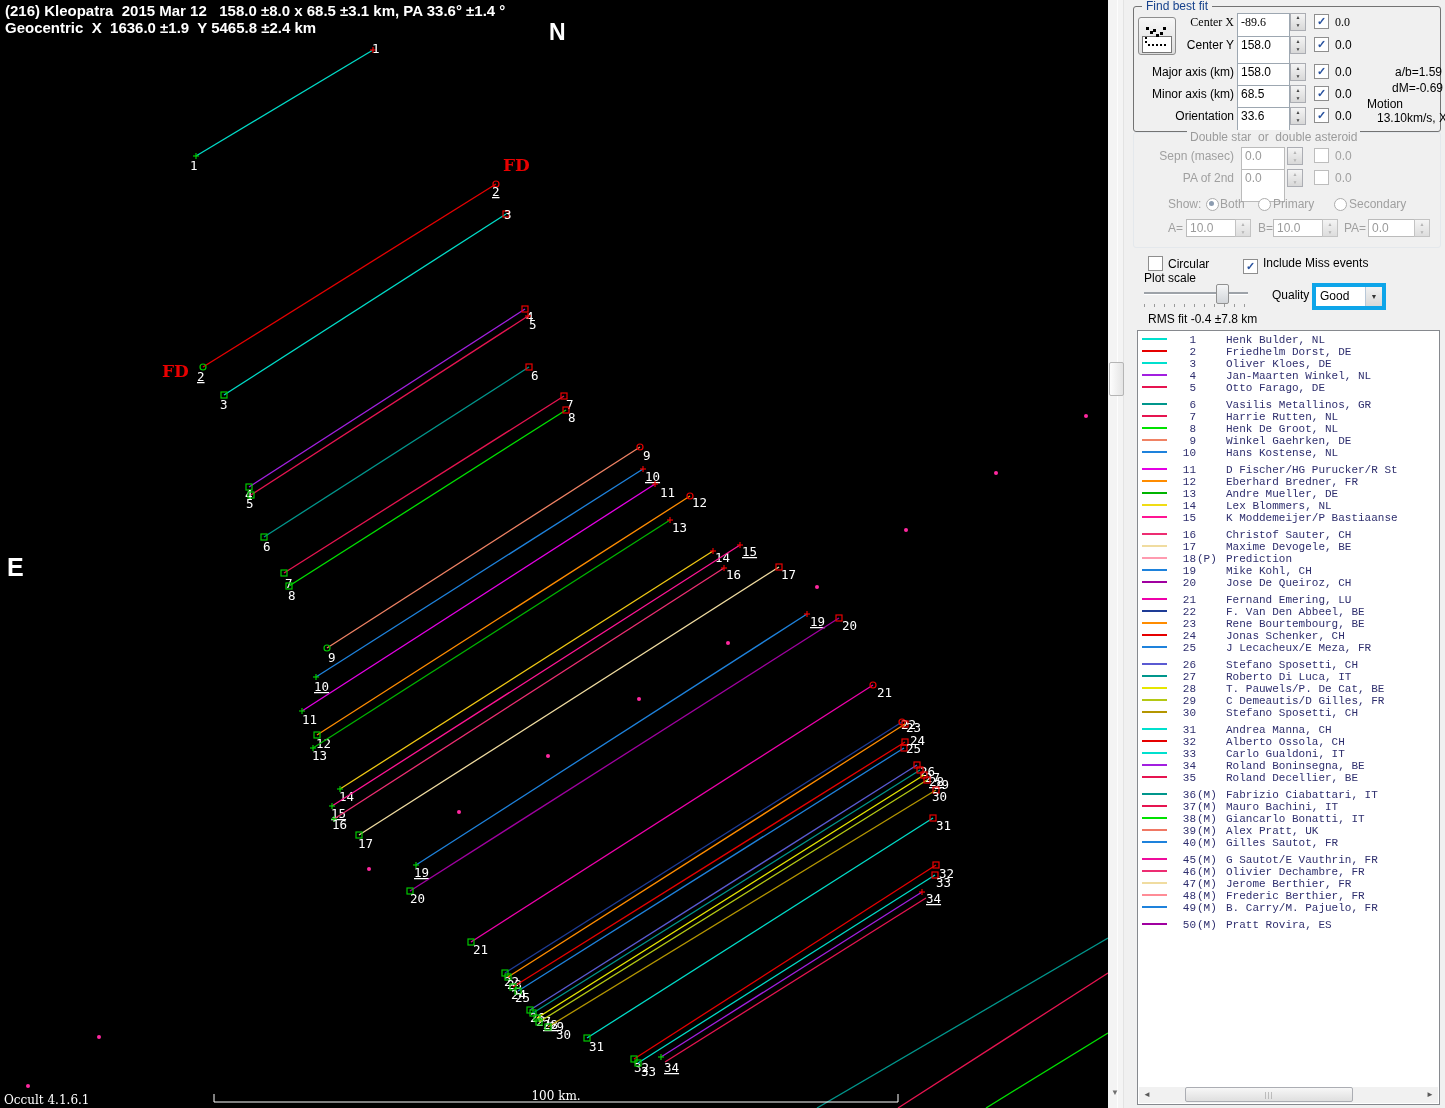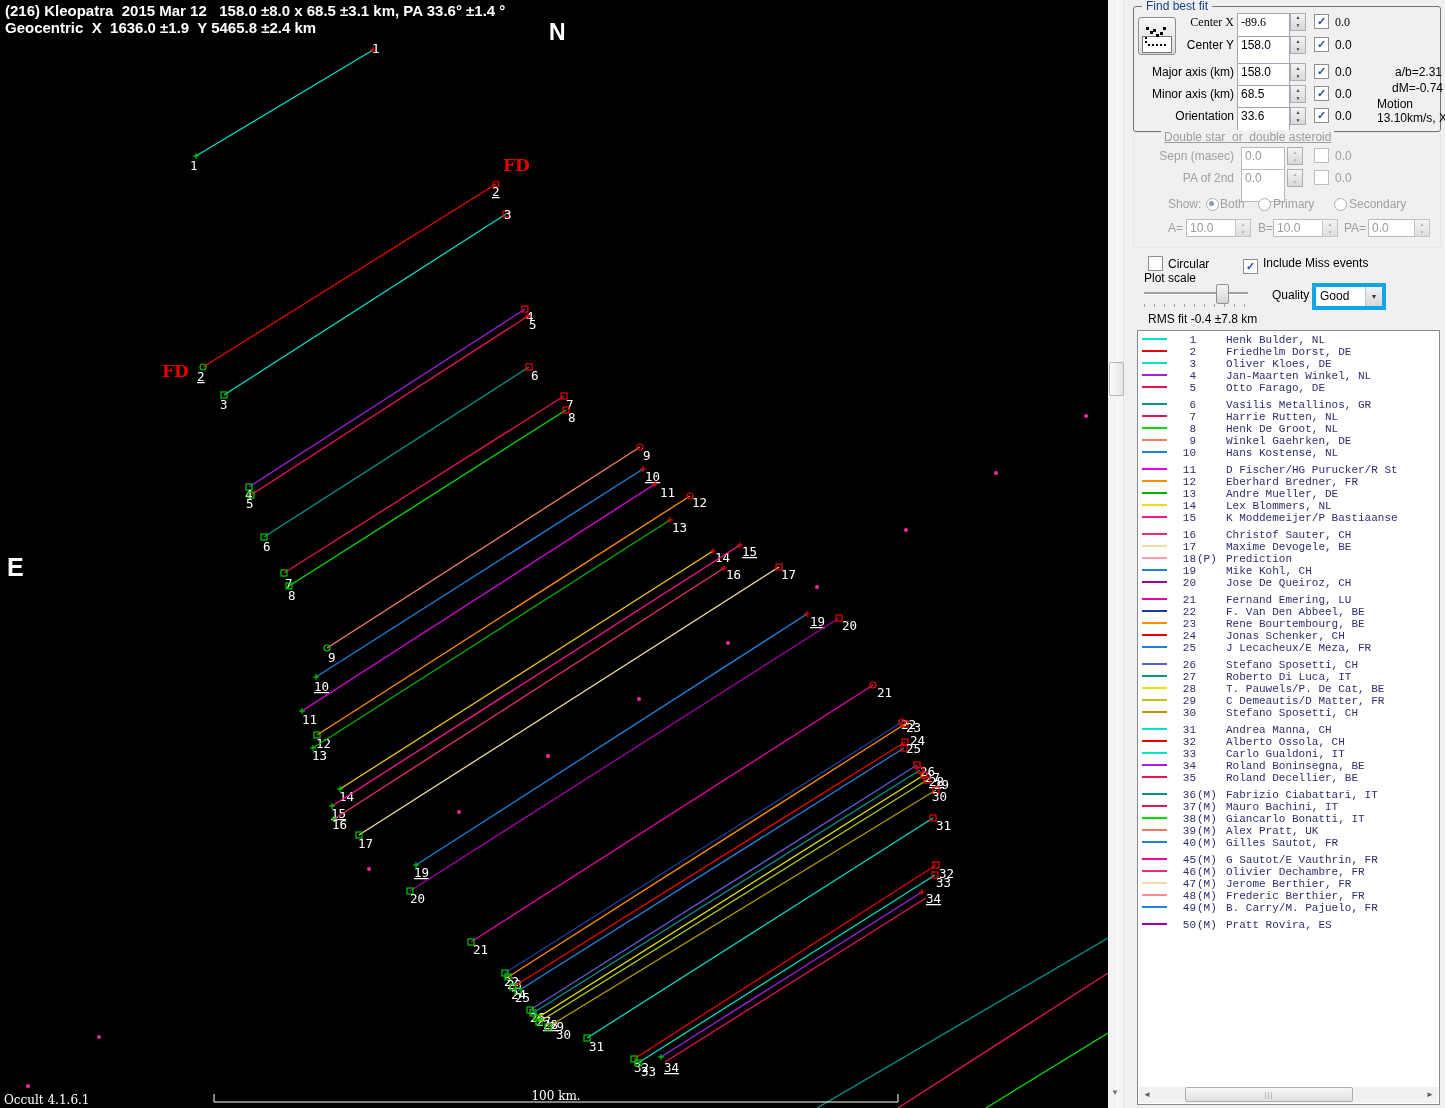--- a/index.html
+++ b/index.html
@@ -30,24 +30,24 @@
   .tbox{position:absolute;left:103px;top:0;width:46px;height:14px;border:1px solid #9DA7B1;background:#fff;
         padding:1px 2px 16px 3px;font-size:12px}
   .spin{position:absolute;left:156px;top:0;width:14px;height:16px;border:1px solid #ABADB3;
         background:linear-gradient(#F4F4F4,#D8D8D8);text-align:center}
   .spin i{display:block;font-style:normal;font-size:5px;line-height:8px;color:#444}
   .wcb{position:absolute;left:180px;top:1px;width:13px;height:13px;border:1px solid #8E8E8E;background:#fff;
        font-size:11px;font-weight:bold;color:#2A539F;line-height:12px;text-align:center}
   .wval{position:absolute;left:201px;top:2px}
   .stats{position:absolute;left:0;top:0;width:100%;height:100%}
   .stat{position:absolute;white-space:nowrap}
-  .st0{left:261px;top:58px}.st1{left:258px;top:74px}.st2{left:243px;top:90px}.st3{left:243px;top:104px}
+  .st0{left:261px;top:58px}.st1{left:258px;top:74px}.st2{left:233px;top:90px}.st3{left:243px;top:104px}
 
   .dis, .dis *{color:#A0A0A0}
-  .ds-title{position:absolute;left:27px;top:-3px;color:#9B9B9B;text-decoration:underline;background:#F0F0F0;
+  .ds-title{position:absolute;left:53px;top:-3px;color:#9B9B9B;background:#F0F0F0;
             padding:0 3px;white-space:pre}
   .dsrow .tbox{left:107px;width:37px;border-color:#BBBBBB;color:#9A9A9A}
   .dsrow .spin{left:153px}
   .dsrow .spin i{color:#B4B4B4}
   .dsrow .wcb{border-color:#BDBDBD;color:transparent}
   .showrow{position:absolute;left:0;top:64px;width:100%;height:16px}
   .slabel{position:absolute;left:34px;top:0}
   .radio{position:absolute;width:11px;height:11px;border:1px solid #ADADAD;border-radius:50%;background:#fff;top:1px}
   .radio.sel::after{content:"";position:absolute;left:2px;top:2px;width:5px;height:5px;border-radius:50%;background:#8C9CB0}
   .rlabel{position:absolute;top:0;white-space:nowrap}
@@ -464,22 +464,22 @@
           <span class="tbox">33.6</span>
           <span class="spin">
             <i>▲</i>
             <i>▼</i>
           </span>
           <span class="wcb">✓</span>
           <span class="wval">0.0</span>
         </div>
       </div>
     <div class="stats">
-      <div class="stat st0">a/b=2.31</div>
-      <div class="stat st1">dM=-0.74</div>
+      <div class="stat st0">a/b=1.59</div>
+      <div class="stat st1">dM=-0.69</div>
       <div class="stat st2">Motion</div>
       <div class="stat st3">13.10km/s, X</div>
     </div>
   </div>
 
   <div class="group g2 dis">
     <div class="ds-title">Double star  or  double asteroid</div>
     <div id="ds-rows">
         <div class="dsrow" style="top: 14px;">
           <span class="flabel">Sepn (masec)</span>
@@ -563,21 +563,21 @@
         <div class="orow"><span class="sw" style="background: rgb(30, 130, 220);"></span><span class="num">19</span><span class="suf"></span><span class="oname">Mike Kohl, CH</span></div>
         <div class="orow"><span class="sw" style="background: rgb(160, 0, 160);"></span><span class="num">20</span><span class="suf"></span><span class="oname">Jose De Queiroz, CH</span></div>
         <div class="orow gap"><span class="sw" style="background: rgb(238, 0, 170);"></span><span class="num">21</span><span class="suf"></span><span class="oname">Fernand Emering, LU</span></div>
         <div class="orow"><span class="sw" style="background: rgb(30, 60, 150);"></span><span class="num">22</span><span class="suf"></span><span class="oname">F. Van Den Abbeel, BE</span></div>
         <div class="orow"><span class="sw" style="background: rgb(255, 140, 0);"></span><span class="num">23</span><span class="suf"></span><span class="oname">Rene Bourtembourg, BE</span></div>
         <div class="orow"><span class="sw" style="background: rgb(230, 0, 0);"></span><span class="num">24</span><span class="suf"></span><span class="oname">Jonas Schenker, CH</span></div>
         <div class="orow"><span class="sw" style="background: rgb(30, 130, 220);"></span><span class="num">25</span><span class="suf"></span><span class="oname">J Lecacheux/E Meza, FR</span></div>
         <div class="orow gap"><span class="sw" style="background: rgb(90, 90, 210);"></span><span class="num">26</span><span class="suf"></span><span class="oname">Stefano Sposetti, CH</span></div>
         <div class="orow"><span class="sw" style="background: rgb(0, 150, 140);"></span><span class="num">27</span><span class="suf"></span><span class="oname">Roberto Di Luca, IT</span></div>
         <div class="orow"><span class="sw" style="background: rgb(230, 230, 0);"></span><span class="num">28</span><span class="suf"></span><span class="oname">T. Pauwels/P. De Cat, BE</span></div>
-        <div class="orow"><span class="sw" style="background: rgb(180, 200, 20);"></span><span class="num">29</span><span class="suf"></span><span class="oname">C Demeautis/D Matter, FR</span></div>
+        <div class="orow"><span class="sw" style="background: rgb(180, 200, 20);"></span><span class="num">29</span><span class="suf"></span><span class="oname">C Demeautis/D Gilles, FR</span></div>
         <div class="orow"><span class="sw" style="background: rgb(180, 150, 0);"></span><span class="num">30</span><span class="suf"></span><span class="oname">Stefano Sposetti, CH</span></div>
         <div class="orow gap"><span class="sw" style="background: rgb(0, 224, 206);"></span><span class="num">31</span><span class="suf"></span><span class="oname">Andrea Manna, CH</span></div>
         <div class="orow"><span class="sw" style="background: rgb(230, 0, 0);"></span><span class="num">32</span><span class="suf"></span><span class="oname">Alberto Ossola, CH</span></div>
         <div class="orow"><span class="sw" style="background: rgb(0, 224, 206);"></span><span class="num">33</span><span class="suf"></span><span class="oname">Carlo Gualdoni, IT</span></div>
         <div class="orow"><span class="sw" style="background: rgb(162, 31, 224);"></span><span class="num">34</span><span class="suf"></span><span class="oname">Roland Boninsegna, BE</span></div>
         <div class="orow"><span class="sw" style="background: rgb(230, 20, 80);"></span><span class="num">35</span><span class="suf"></span><span class="oname">Roland Decellier, BE</span></div>
         <div class="orow gap"><span class="sw" style="background: rgb(0, 150, 140);"></span><span class="num">36</span><span class="suf">(M)</span><span class="oname">Fabrizio Ciabattari, IT</span></div>
         <div class="orow"><span class="sw" style="background: rgb(230, 20, 80);"></span><span class="num">37</span><span class="suf">(M)</span><span class="oname">Mauro Bachini, IT</span></div>
         <div class="orow"><span class="sw" style="background: rgb(0, 225, 0);"></span><span class="num">38</span><span class="suf">(M)</span><span class="oname">Giancarlo Bonatti, IT</span></div>
         <div class="orow"><span class="sw" style="background: rgb(240, 120, 100);"></span><span class="num">39</span><span class="suf">(M)</span><span class="oname">Alex Pratt, UK</span></div>

